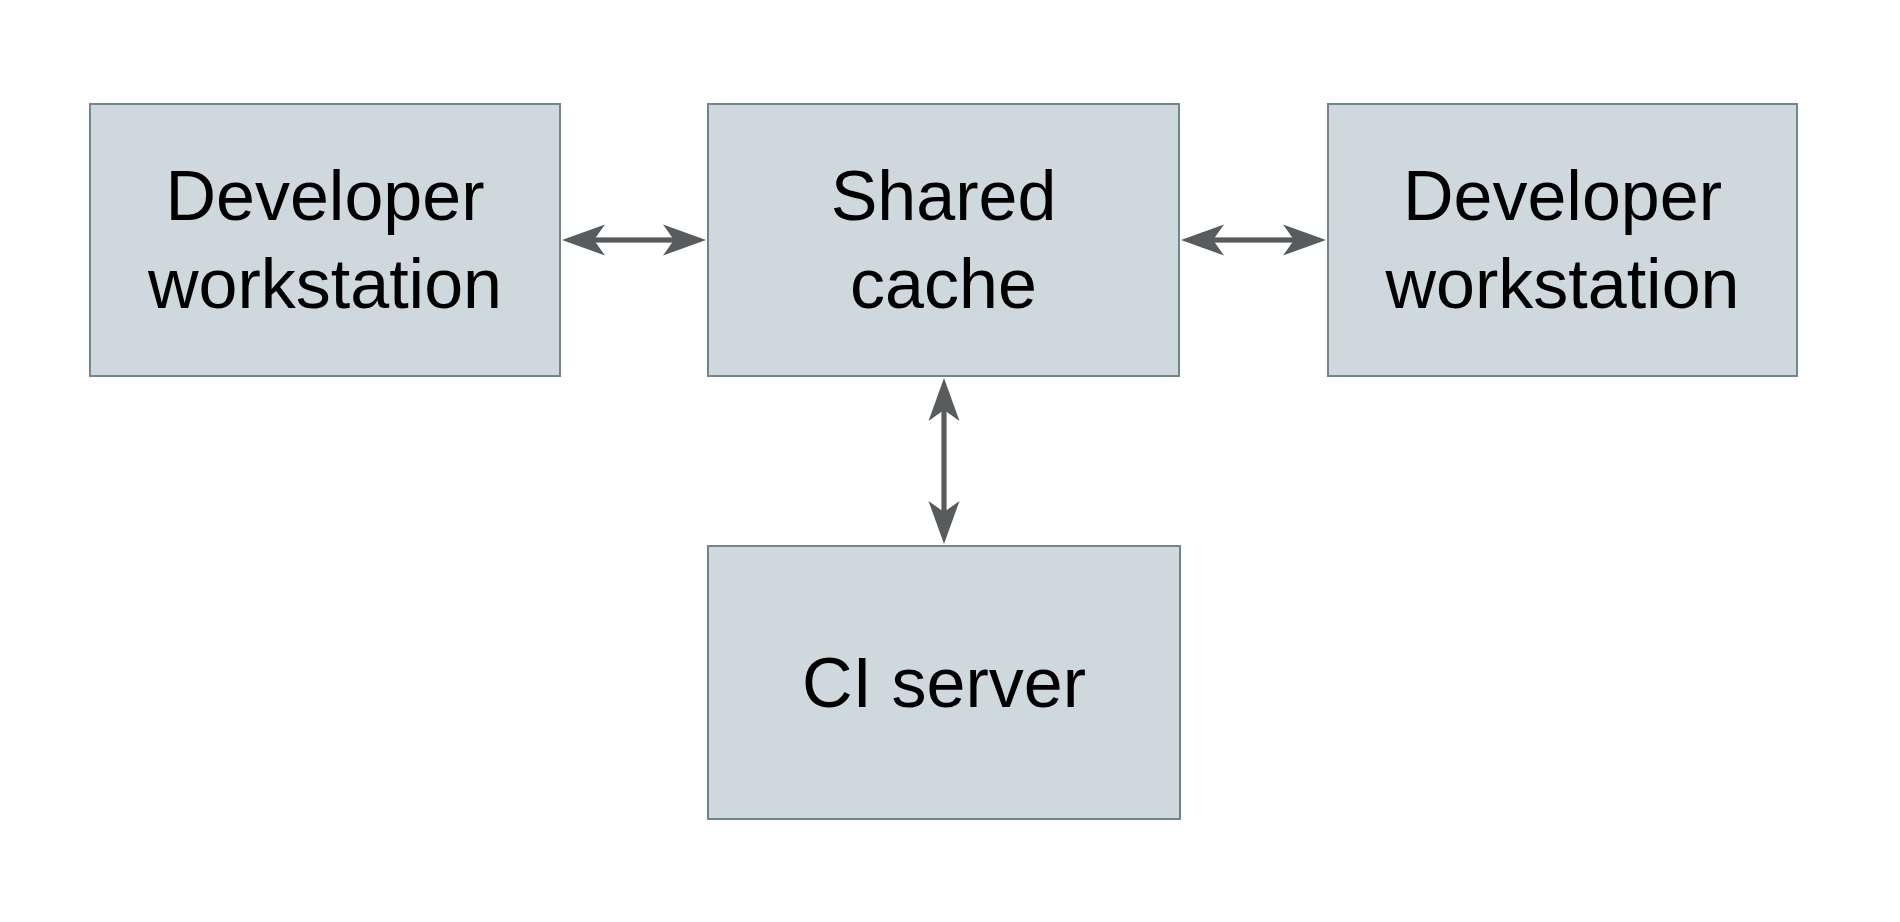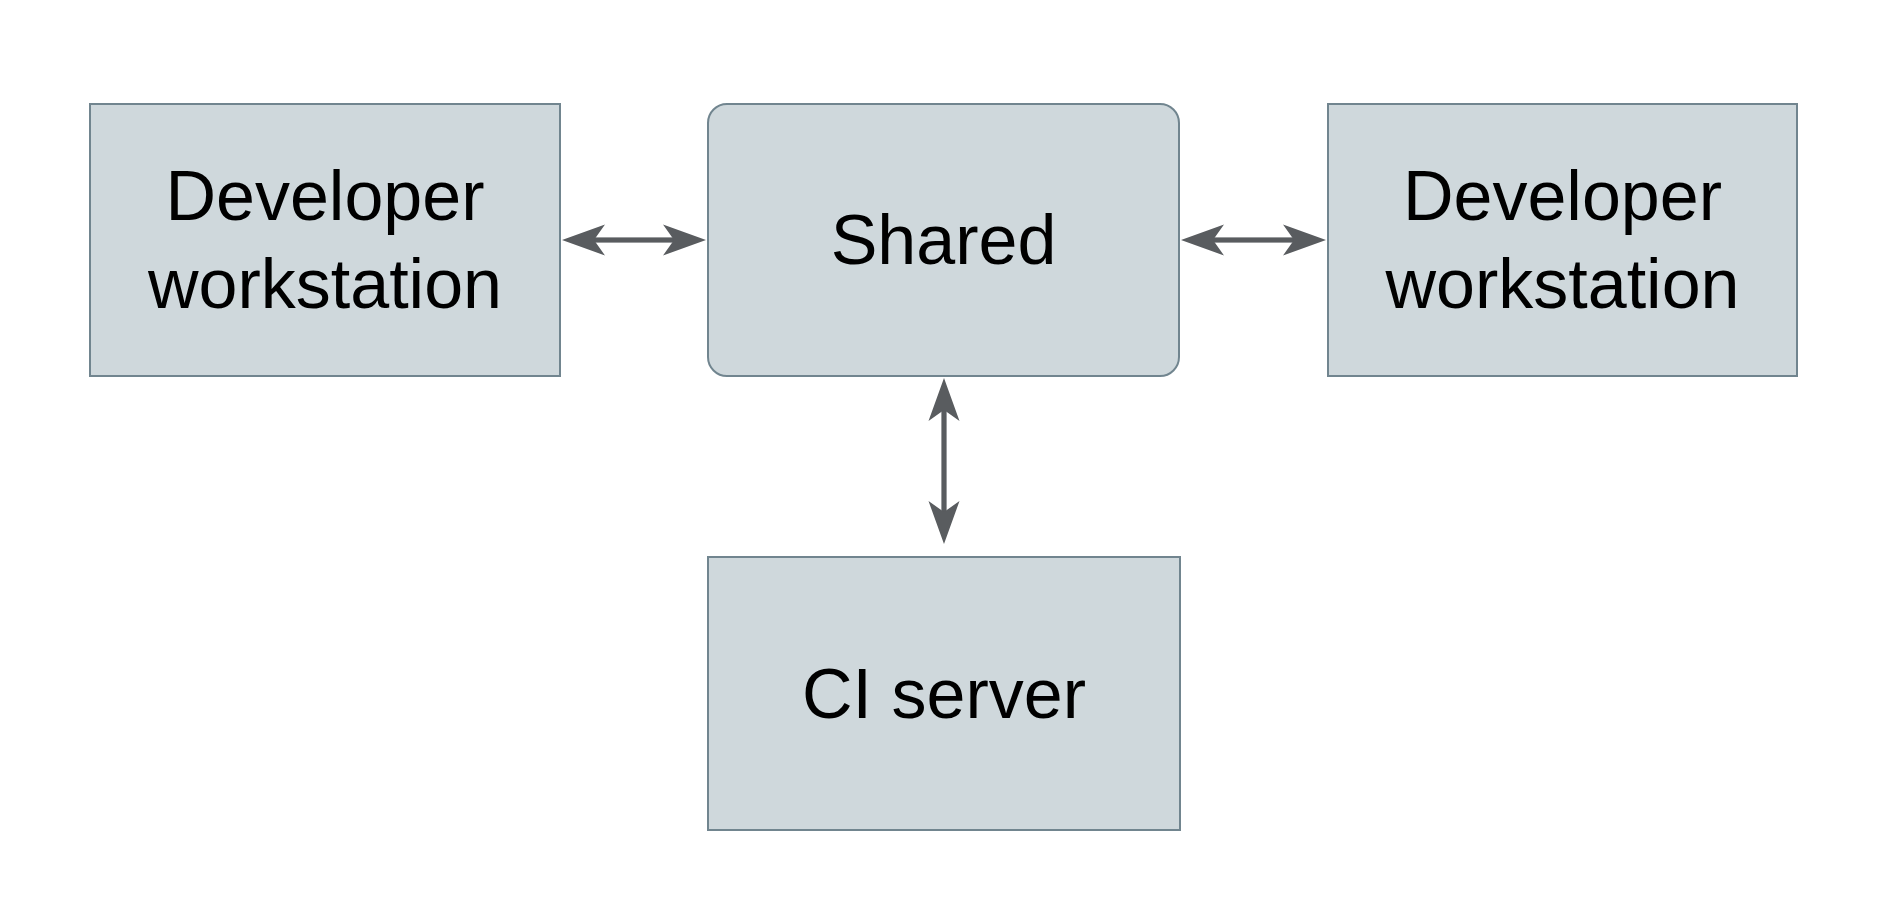--- a/index.html
+++ b/index.html
@@ -35,42 +35,43 @@
   .node-label .line {
     display: block;
     white-space: nowrap;
   }
   .arrow {
     position: absolute;
     display: block;
   }
   
   #node-dev-left    { left: 89px;   top: 103px; width: 472px; height: 274px; }
-  #node-cache       { left: 707px;  top: 103px; width: 473px; height: 274px; border-radius: 20px; }
+  #node-cache       { left: 707px;  top: 103px; width: 473px; height: 274px; }
   #node-dev-right   { left: 1327px; top: 103px; width: 471px; height: 274px; }
-  #node-ci          { left: 707px;  top: 545px; width: 474px; height: 275px; margin-top: 11px; }
+  #node-ci          { left: 707px;  top: 545px; width: 474px; height: 275px; }
   #arrow-left       { left: 561px;  top: 220px; }
   #arrow-right      { left: 1180px; top: 220px; }
   #arrow-down       { left: 924px;  top: 377px; }
 </style>
 </head>
 <body>
 
 <div class="canvas">
 
   <div class="node" id="node-dev-left">
     <div class="node-label">
       <span class="line">Developer</span>
       <span class="line">workstation</span>
     </div>
   </div>
 
   <div class="node" id="node-cache">
     <div class="node-label">
       <span class="line">Shared</span>
+      <span class="line">cache</span>
     </div>
   </div>
 
   <div class="node" id="node-dev-right">
     <div class="node-label">
       <span class="line">Developer</span>
       <span class="line">workstation</span>
     </div>
   </div>
 

